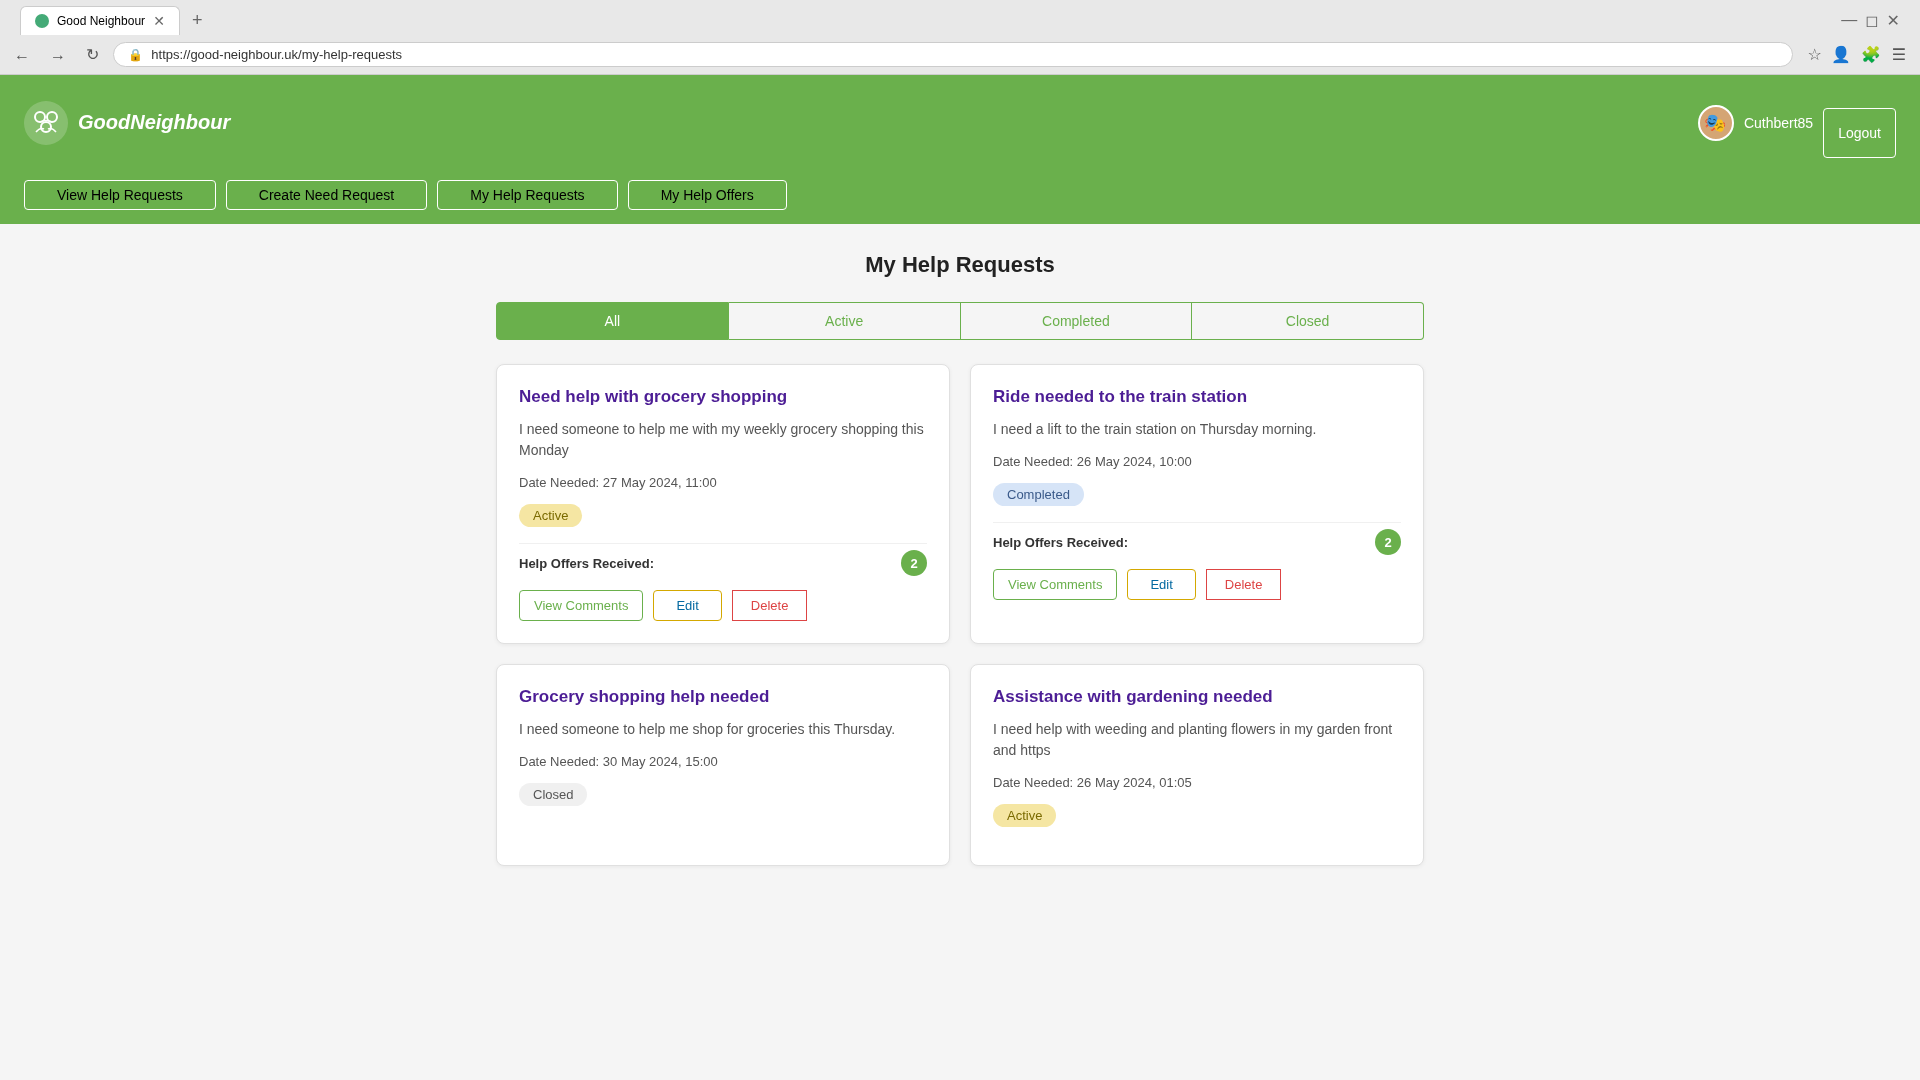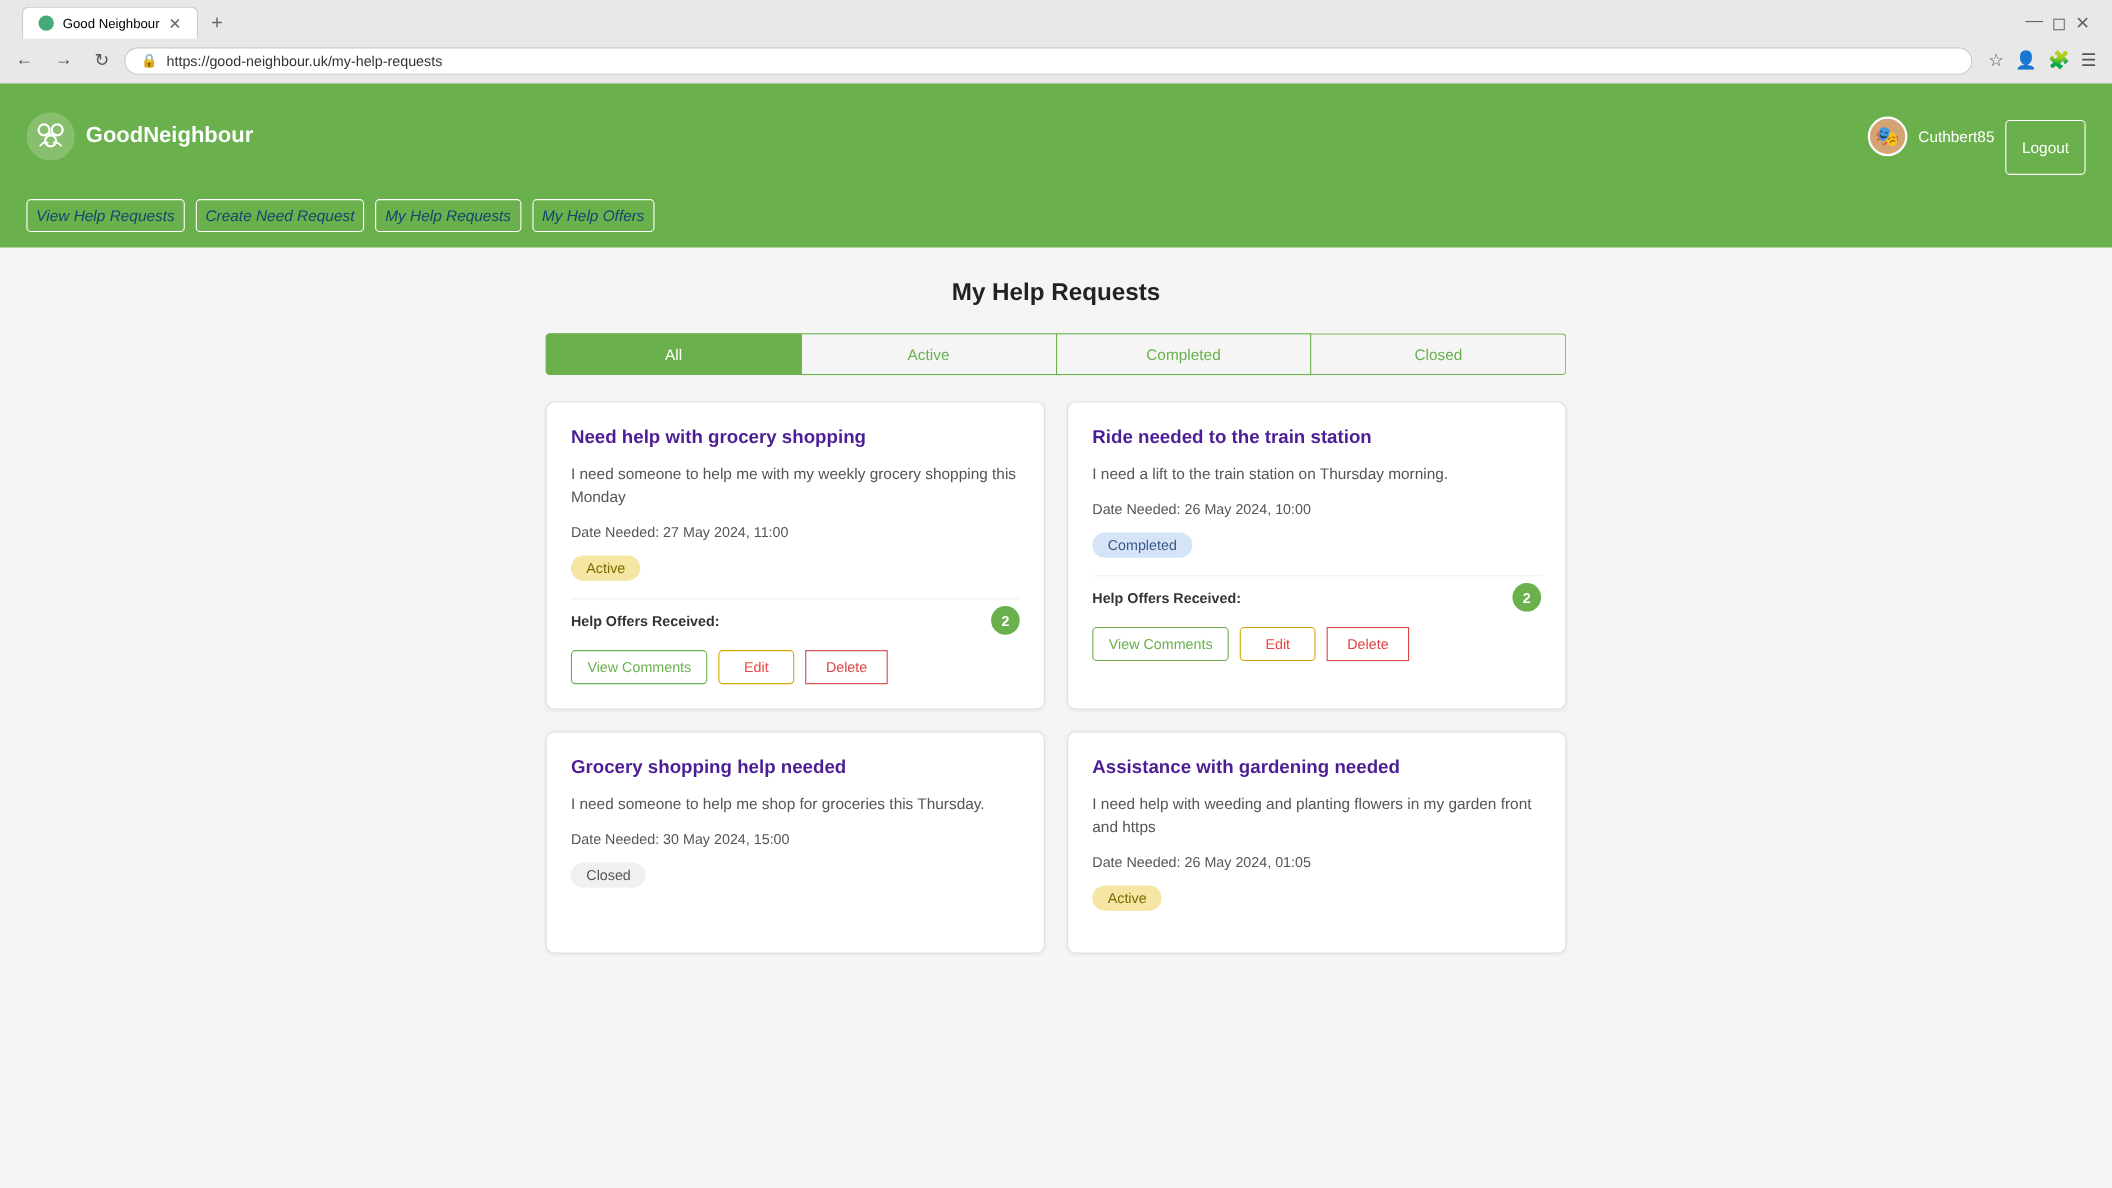--- a/index.html
+++ b/index.html
@@ -79,37 +79,37 @@
       gap: 10px;
     }
     .logo-icon {
       width: 44px;
       height: 44px;
     }
     .logo-text {
       color: #fff;
       font-size: 20px;
       font-weight: bold;
+      font-style: italic;
     }
     .header-nav {
       display: flex;
       align-items: center;
       padding: 10px 24px 14px;
       gap: 10px;
     }
     .nav-link {
       border: 1.5px solid #fff;
       background: transparent;
-      color: #0c4a6e;
-      padding: 6px 8px;
+      color: #000000;
+      padding: 6px 32px;
       border-radius: 4px;
       font-size: 14px;
       cursor: pointer;
       text-decoration: none;
-      font-style: italic;
     }
     .header-right {
       margin-left: auto;
       display: flex;
       align-items: center;
       gap: 10px;
     }
     .user-avatar {
       width: 36px;
       height: 36px;
@@ -258,21 +258,21 @@
       background: transparent;
       color: #6ab04c;
       padding: 7px 14px;
       border-radius: 4px;
       font-size: 13px;
       cursor: pointer;
     }
     .btn-edit {
       border: 1.5px solid #d4a800;
       background: transparent;
-      color: #ef4444;
+      color: #0369a1;
       padding: 7px 22px;
       border-radius: 4px;
       font-size: 13px;
       cursor: pointer;
     }
     .btn-delete {
       border: 1.5px solid #d44;
       background: transparent;
       color: #d44;
       padding: 7px 18px;

